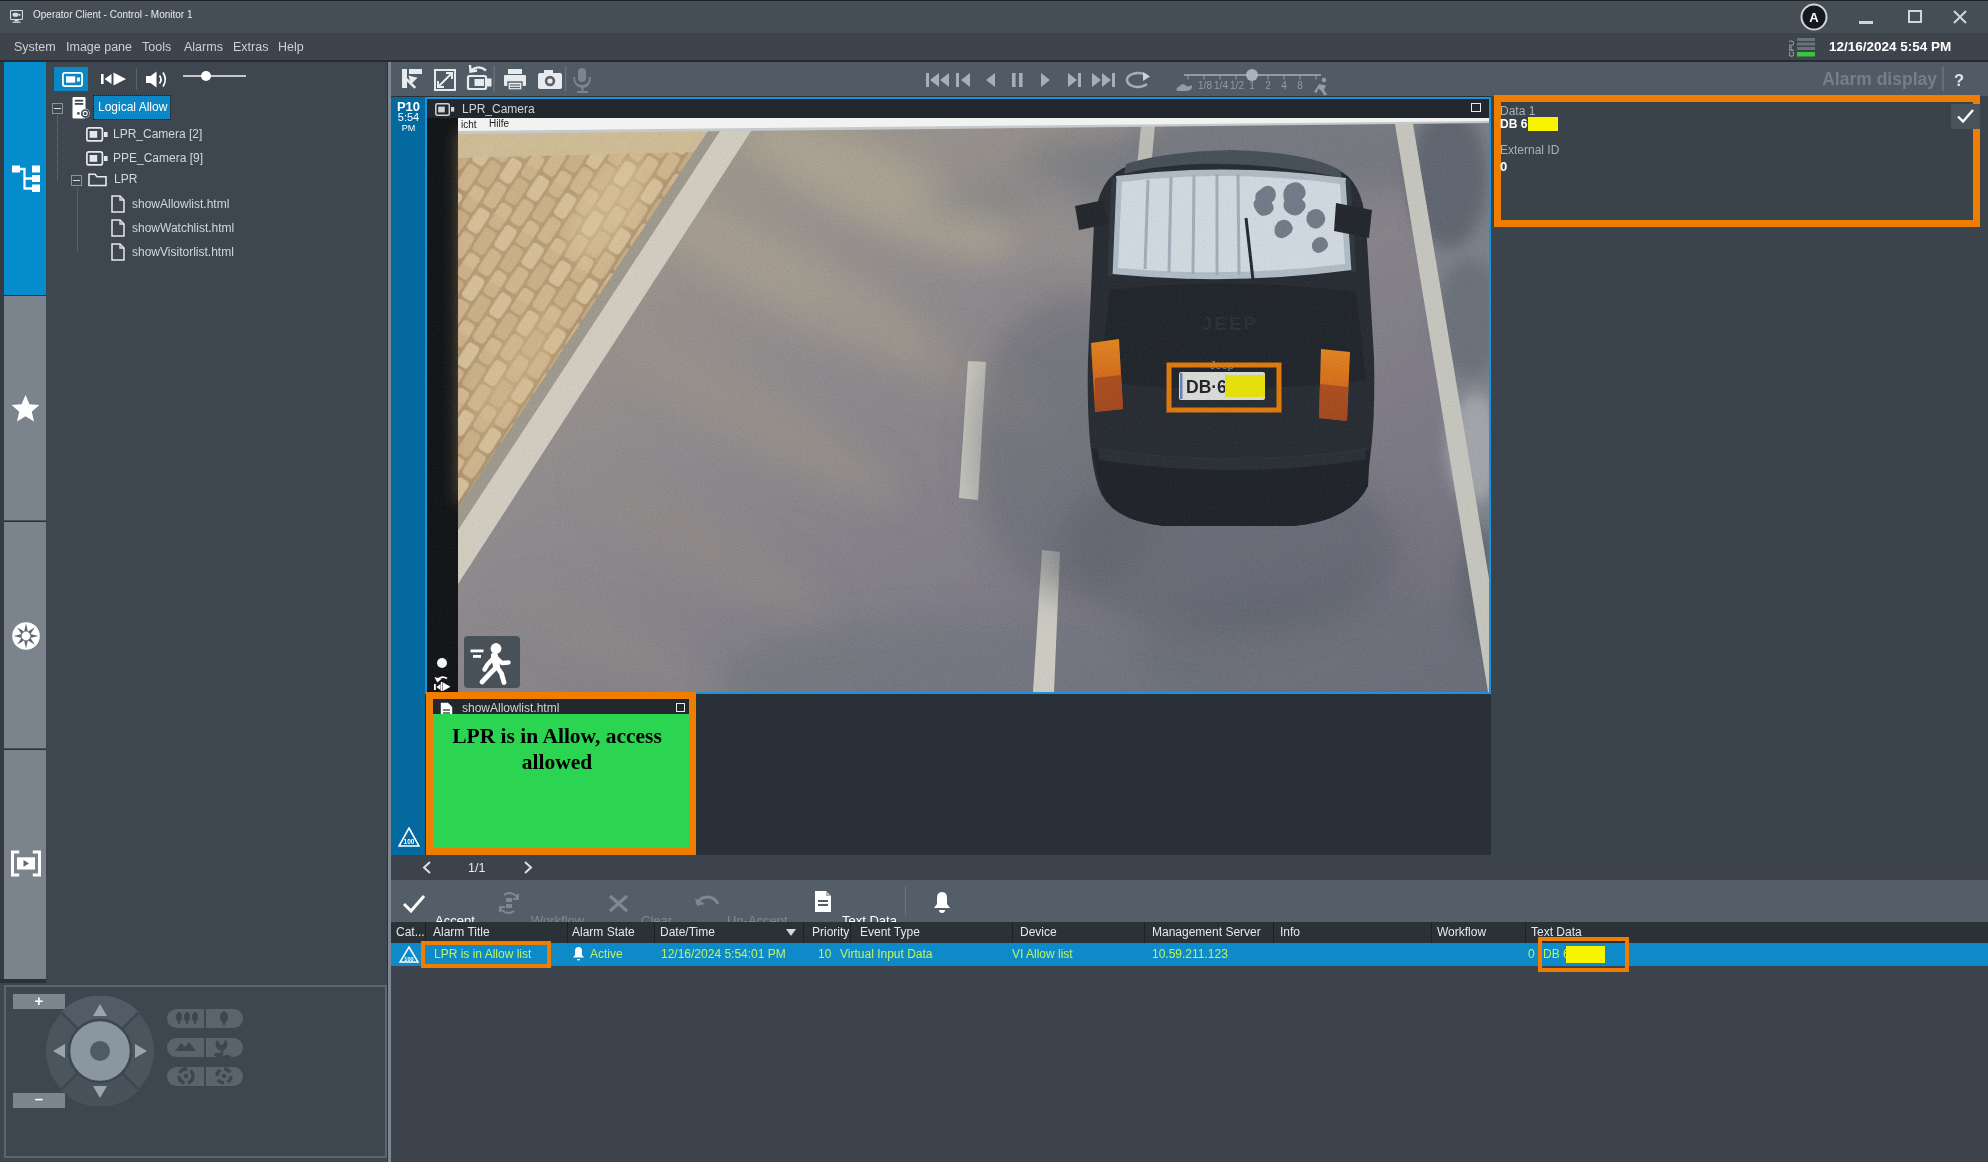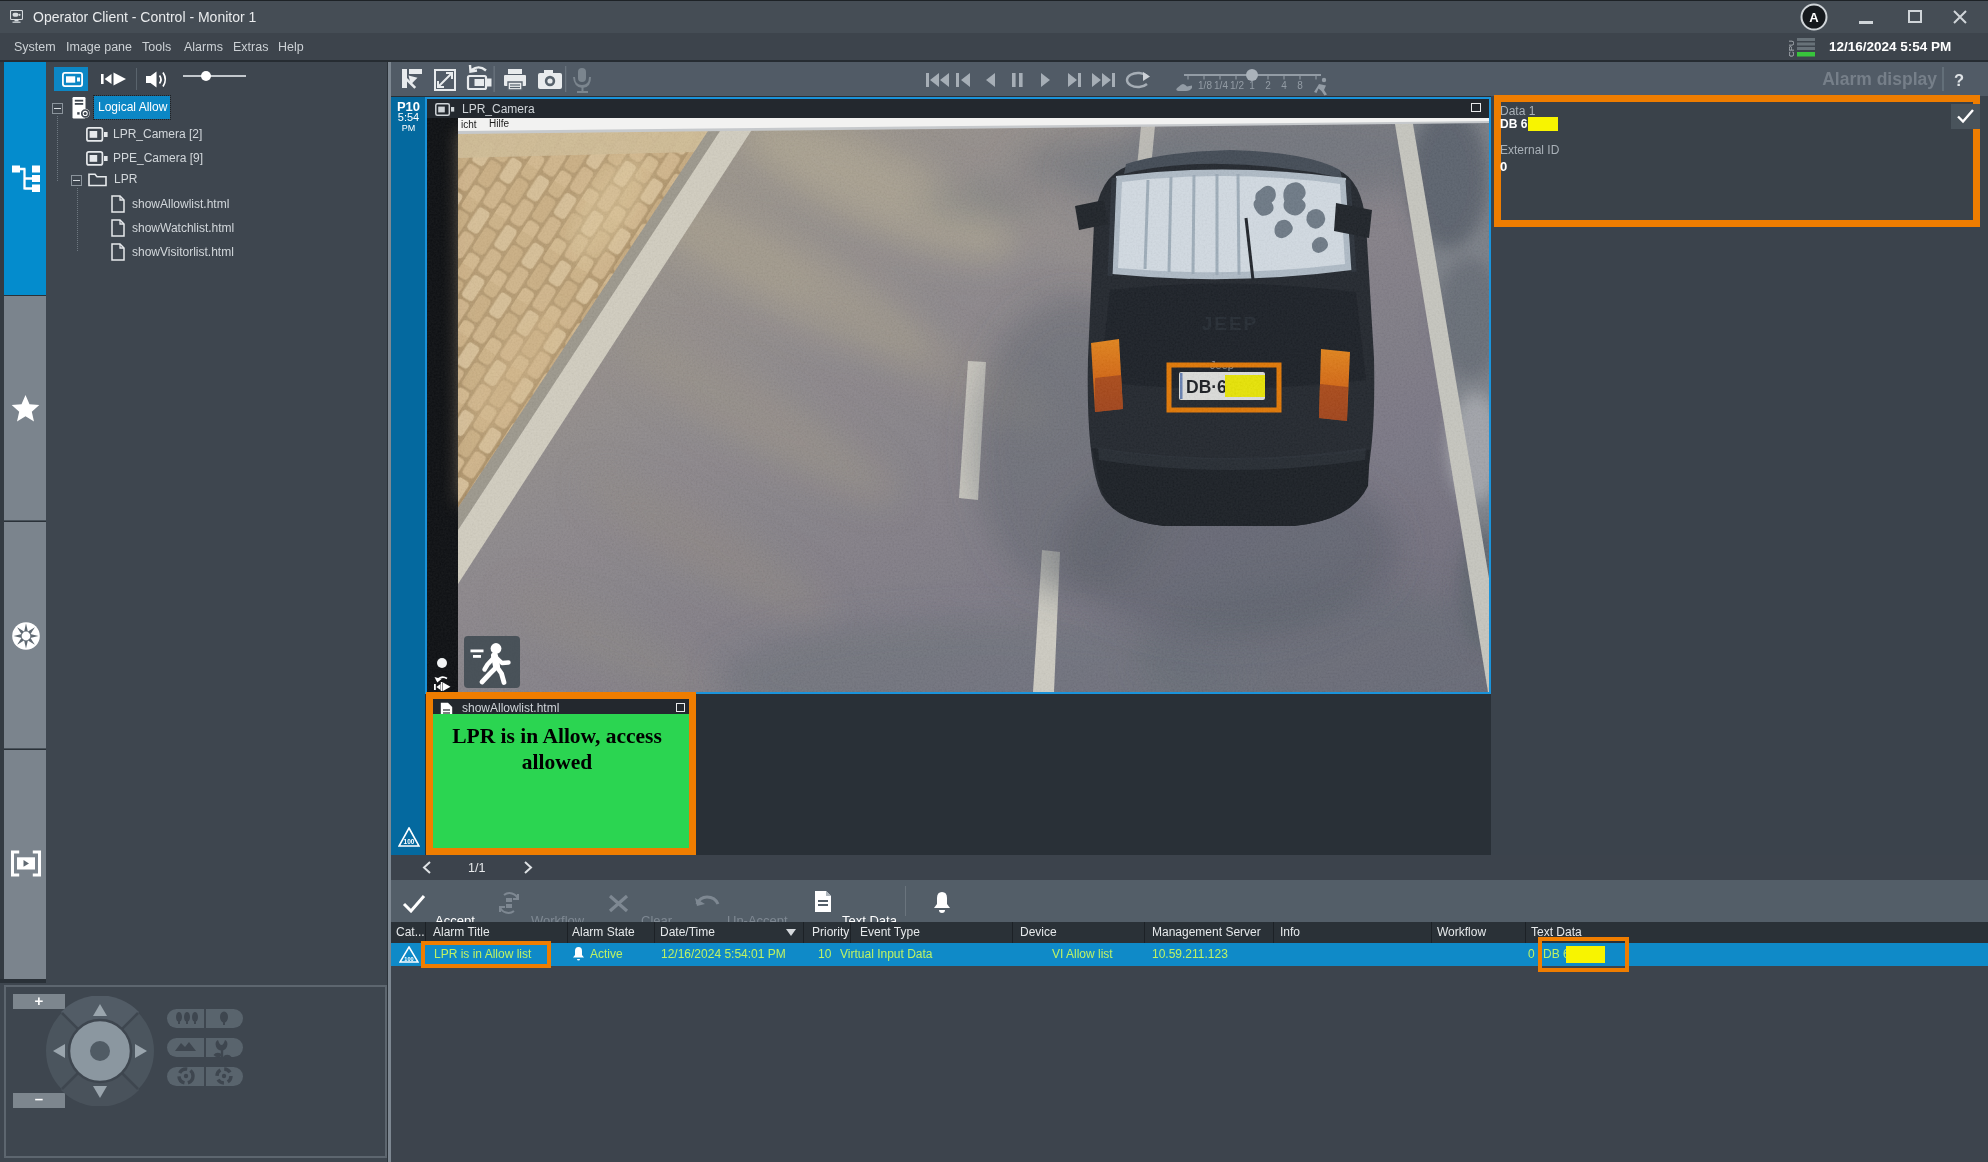--- a/index.html
+++ b/index.html
@@ -35,21 +35,21 @@
 <div id="stage">
 
   <div class="abs" id="titlebar"></div>
   <svg class="abs" style="left:10px;top:10px;" width="13" height="13" viewBox="0 0 13 13">
     <rect x="0.5" y="0.5" width="12" height="9" rx="1" fill="none" stroke="#d5dade" stroke-width="1.1"></rect>
     <rect x="2.5" y="2.8" width="6" height="4" rx="2" fill="#d5dade"></rect>
     <circle cx="9.5" cy="4.8" r="1.1" fill="#d5dade"></circle>
     <rect x="4.5" y="10" width="4" height="1.4" fill="#d5dade"></rect>
     <rect x="2.5" y="11.6" width="8" height="1.2" fill="#d5dade"></rect>
   </svg>
-  <div class="abs" style="left:33px;top:9px;color:#e9ebed;font-size:14px;">Operator Client - Control - Monitor 1</div>
+  <div class="abs" style="left:33px;top:9px;color:#e9ebed;font-size:10px;">Operator Client - Control - Monitor 1</div>
 
   <svg class="abs" style="left:1800px;top:3px;" width="28" height="28" viewBox="0 0 28 28">
     <circle cx="14" cy="14" r="12.5" fill="#15191d" stroke="#cfd4d8" stroke-width="2"></circle>
     <text x="14" y="19" text-anchor="middle" fill="#fff" font-size="13" font-weight="bold" font-family="Liberation Sans, sans-serif">A</text>
   </svg>
 
   <div class="abs" style="left:1859px;top:21px;width:14px;height:2.5px;background:#d0d5d9;"></div>
   <div class="abs" style="left:1908px;top:10px;width:14px;height:13px;border:2px solid #d0d5d9;"></div>
   <svg class="abs" style="left:1952px;top:9px;" width="16" height="16" viewBox="0 0 16 16">
     <path d="M2 2 L14 14 M14 2 L2 14" stroke="#d0d5d9" stroke-width="2"></path>
@@ -624,21 +624,21 @@
   </svg>
   <div class="td" style="left:434px;">LPR is in Allow list</div>
   <svg class="abs" style="left:572px;top:946px;" width="13" height="15" viewBox="0 0 13 15">
     <path d="M6.5 1 Q10 1 10 5 L10 9 L12 11.5 H1 L3 9 L3 5 Q3 1 6.5 1 Z" fill="#fff"></path>
     <path d="M5 13 Q5 14.6 6.5 14.6 Q8 14.6 8 13 Z" fill="#fff"></path>
   </svg>
   <div class="td" style="left:590px;">Active</div>
   <div class="td" style="left:661px;">12/16/2024 5:54:01 PM</div>
   <div class="td" style="left:818px;">10</div>
   <div class="td" style="left:840px;text-align:right;">Virtual Input Data</div>
-  <div class="td" style="left:1052px;text-align:center;">VI Allow list</div>
+  <div class="td" style="left:1012px;text-align:center;">VI Allow list</div>
   <div class="td" style="left:1152px;">10.59.211.123</div>
   <div class="td" style="left:1528px;">0</div>
   <div class="td" style="left:1543px;">DB 6</div>
   <div class="abs" style="left:1566px;top:946px;width:39px;height:17px;background:#f8f400;"></div>
 
   <div class="abs" style="left:421px;top:941px;width:130px;height:27px;border:4px solid #ef7d00;"></div>
   <div class="abs" style="left:1538px;top:937px;width:91px;height:35px;border:4px solid #ef7d00;"></div>
 </div>
 
 </body></html>

